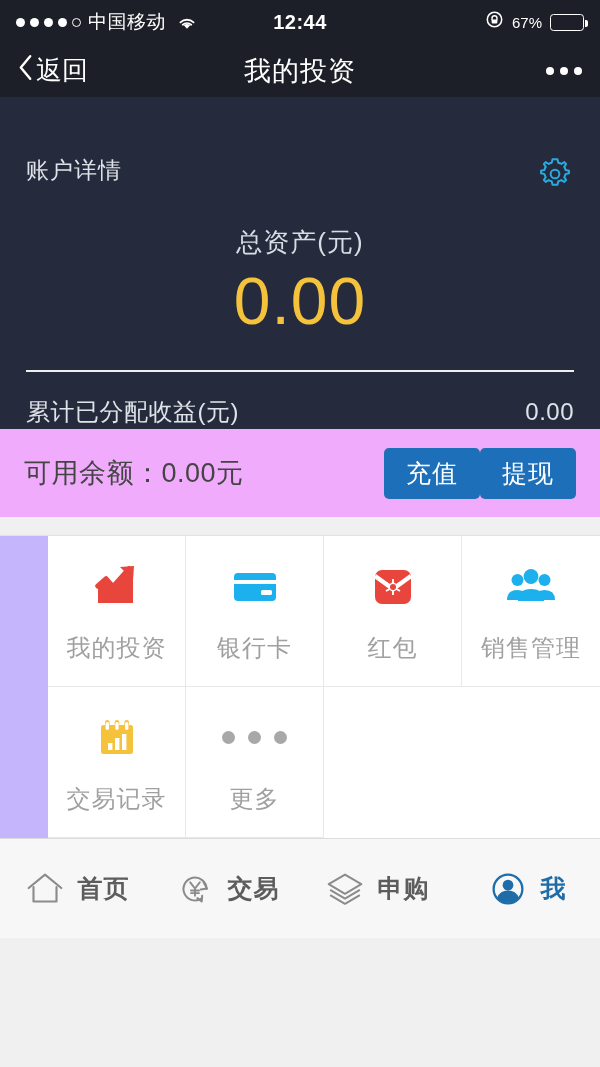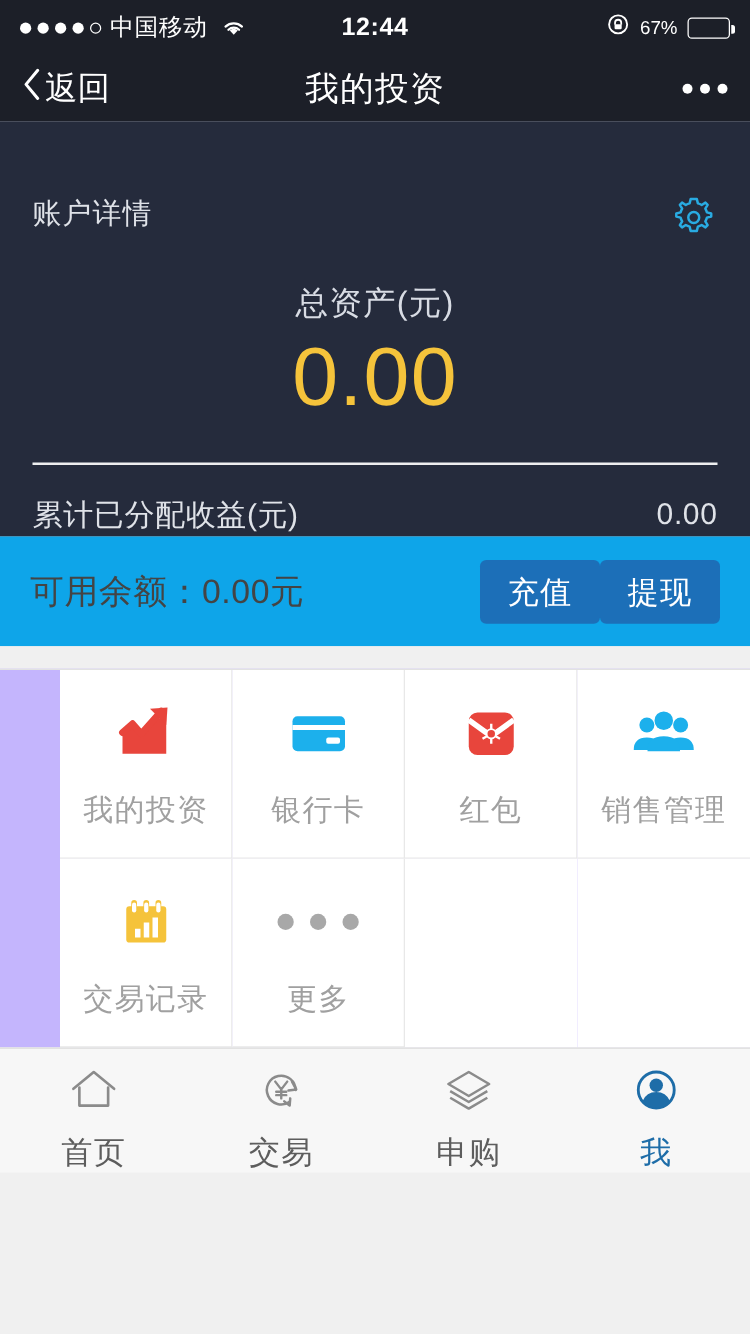--- a/index.html
+++ b/index.html
@@ -63,21 +63,21 @@
   .total-label { font-size:26px; color:#d8dce4; letter-spacing:1px; }
   .total-value { font-size:66px; color:#f5c33b; margin-top:8px; line-height:1; letter-spacing:1px; }
   .acct-divider { height:2px; background:#ffffff; margin-top:36px; opacity:.92; }
   .acct-row {
     display:flex; align-items:center; justify-content:space-between;
     margin-top:24px; font-size:24px; color:#dfe2e8; letter-spacing:.5px;
   }
 
   
   .balance {
-    flex:0 0 88px; background:#0ea5e9;
+    flex:0 0 88px; background:#f0abfc;
     display:flex; align-items:center; padding:0 24px;justify-content:flex-end;
   }
   .balance-text { font-size:27px; color:#444444; letter-spacing:.5px; }
   .balance-actions { margin-left:auto; display:flex; }
   .btn {
     background:#1c6fb8; color:#ffffff; font-size:25px;
     padding:9px 22px; border-radius:5px; border:none; letter-spacing:1px;
     font-family:inherit; cursor:pointer;
   }
 
@@ -103,22 +103,22 @@
   .dots3 i { width:13px; height:13px; border-radius:50%; background:#a8a8a8; display:block; }
 
   .filler { flex:1 1 auto; background:#f0f0f0; }
 
   
   .tabbar {
     flex:0 0 100px; background:#f7f7f7; border-top:1px solid #dcdcdc;
     display:flex; align-items:center;
   }
   .tab {
-    flex:1; display:flex; flex-direction:column; align-items:center; justify-content:flex-end;
-    gap:9px; height:100%;
+    flex:1; display:flex; align-items:center; justify-content:center;
+    gap:9px; height:100%;font-weight:bold;
   }
   .tab-label { font-size:25px; color:#5d5d5d; letter-spacing:1px; }
   .tab.active .tab-label { color:#1e6da8; }
   .tab-icon { width:48px; height:48px; display:flex; align-items:center; justify-content:center; }
 </style>
 </head>
 <body>
 
 <div id="app">
 

